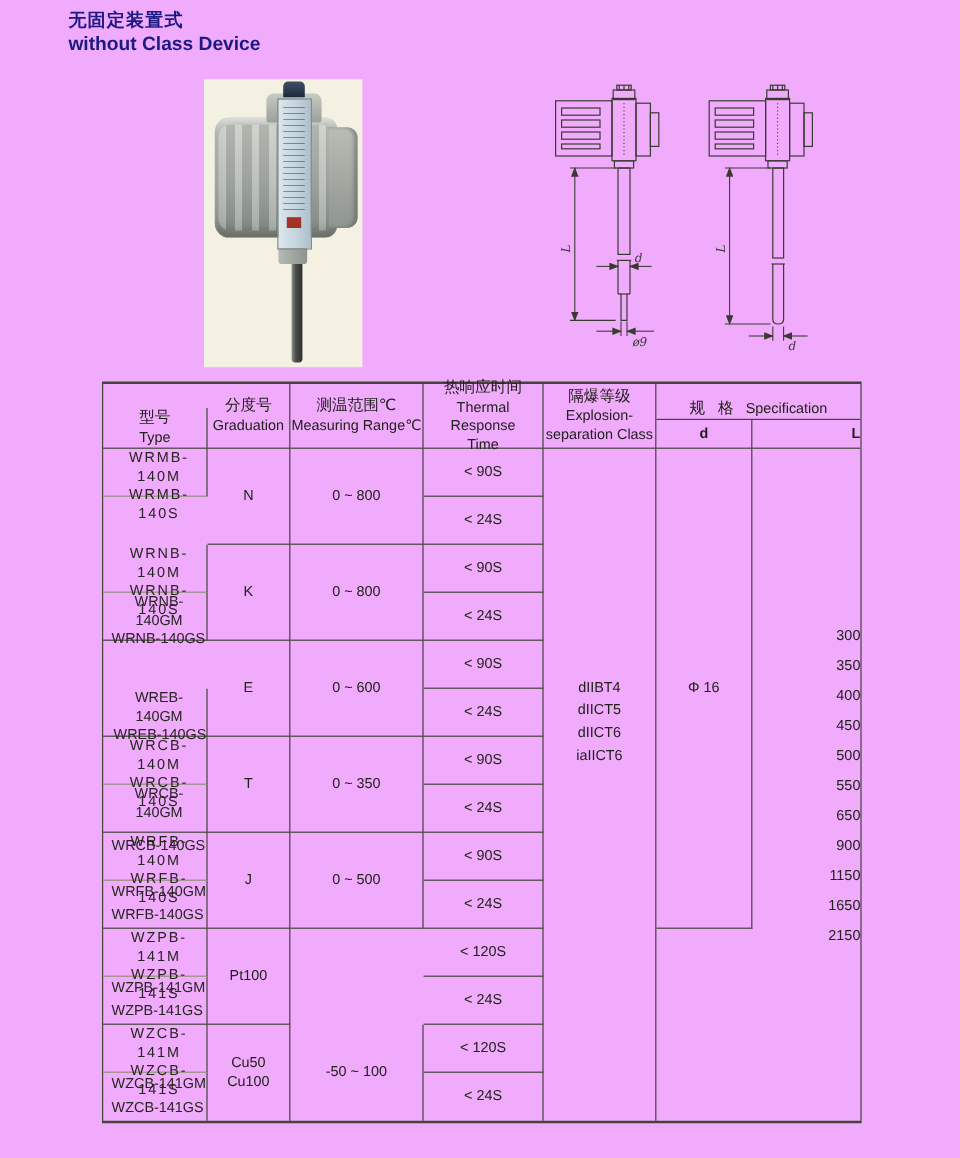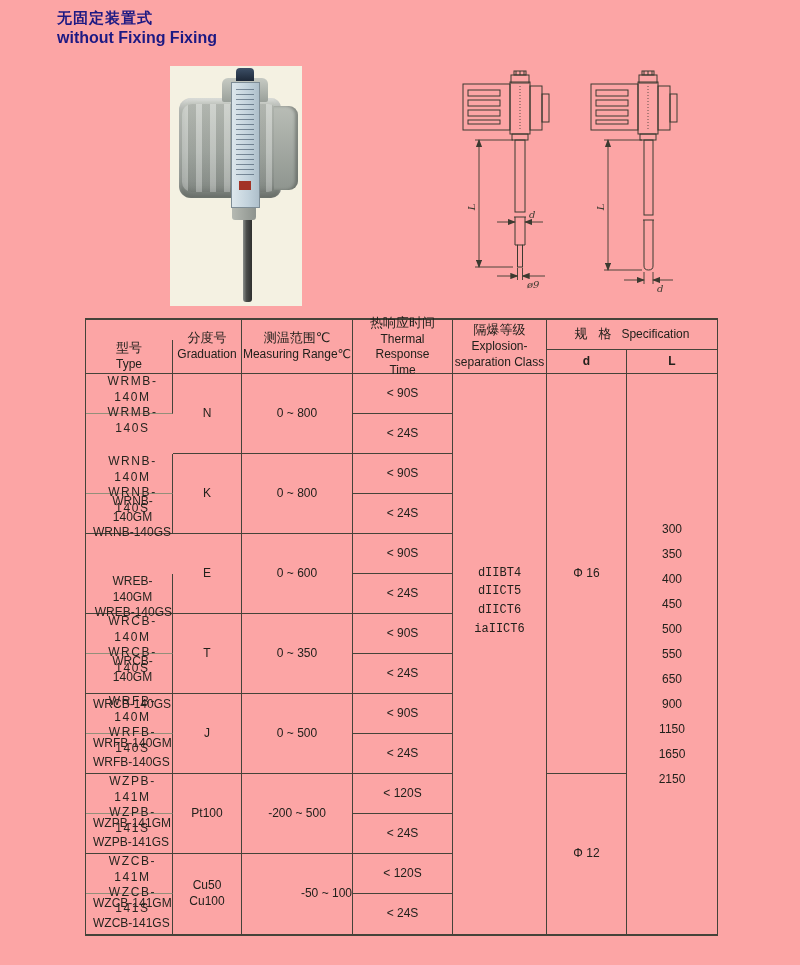--- a/index.html
+++ b/index.html
@@ -1,17 +1,17 @@
 <!DOCTYPE html>
 <html><head>
 <meta charset="utf-8">
 <style>
   html,body{margin:0;padding:0;}
   body{font-family:"Liberation Sans","DejaVu Sans",sans-serif;background:#fbf0d2;}
-  .page{position:relative;width:800px;height:965px;background:#fca5a5;overflow:hidden;color:#22211c;}
+  .page{position:relative;width:800px;height:965px;background:#f0abfc;overflow:hidden;color:#22211c;}
 
   
   .title{position:absolute;left:57px;top:8px;line-height:1.3;color:#1d1983;font-weight:bold;}
   .title .cn-t{font-size:15px;letter-spacing:1px;}
   .title .en-t{font-size:16px;}
 
   
   .photo{position:absolute;left:170px;top:66px;width:132px;height:240px;background:#f4f1e2;}
   .photo *{position:absolute;}
   .ph-rod{left:73px;top:150px;width:9px;height:86px;background:linear-gradient(90deg,#8a8e8a,#4a4c4a 40%,#2e2f2e);border-radius:0 0 3px 3px;}
@@ -29,42 +29,42 @@
   .drawing{position:absolute;}
   .drawing text{font-family:"DejaVu Serif",serif;font-style:italic;font-size:10px;fill:#3b3a30;}
 
   
   .spec-table{position:absolute;left:85px;top:318px;width:633px;box-sizing:border-box;
     border:1px solid #45433a;border-top-width:2px;border-bottom-width:2px;
     display:grid;grid-template-columns:87px 69px 111px 100px 94px 80px 90px;
     grid-template-rows:30px 24px repeat(14,40px);}
   .cell{display:flex;align-items:center;justify-content:center;box-sizing:border-box;
     border-right:1px solid #45433a;font-size:12px;text-align:center;flex-direction:column;line-height:1.3;}
-  .no-r{border-right:none;}
+  .no-r{border-right:none;align-items:flex-end;}
   .dark-b{border-bottom:1px solid #45433a;}
   .light-b{border-bottom:1px solid #948f7a;}
   .hdr .cn{font-size:13px;}
   .hdr .en{font-size:12px;}
   .spec-cn{white-space:pre;font-size:13px;margin-right:10px;}
   .spec-row{flex-direction:row;}
   .type-cell{align-items:flex-start;justify-content:space-around;padding-left:7px;}
   .model{font-size:12px;color:#26251f;}
   .model.sp{letter-spacing:1.6px;}
-  .exp-cell{padding-bottom:106px;line-height:1.55;font-family:Liberation Mono, monospace;}
+  .exp-cell{padding-bottom:106px;line-height:1.55;}
   .l-cell{line-height:25px;}
   .dl-hdr{font-weight:bold;font-size:12px;}
 </style>
 </head>
 <body>
 
 <div class="page">
 
   <div class="title">
     <div class="cn-t">无固定装置式</div>
-    <div class="en-t">without Fixing Fixing</div>
+    <div class="en-t">without Class Device</div>
   </div>
 
   <div class="photo">
     <div class="ph-rod"></div>
     <div class="ph-neck"></div>
     <div class="ph-body"></div>
     <div class="ph-facets"></div>
     <div class="ph-flange"></div>
     <div class="ph-cap"></div>
     <div class="ph-knob"></div>
@@ -299,64 +299,58 @@
       <div class="model sp">WZPB-141M</div>
       <div class="model sp">WZPB-141S</div>
     </div>
     <div class="cell type-cell dark-b" style="grid-area:14/1/15/2;">
       <div class="model">WZPB-141GM</div>
       <div class="model">WZPB-141GS</div>
     </div>
     <div class="cell dark-b" style="grid-area:13/2/15/3;">
         <span>Pt100</span>
       </div>
-    <div class="cell dark-b" style="grid-area:13/3/15/4;">
-        <span>-200 ~ 500</span>
-      </div>
     <div class="cell dark-b" style="grid-area:13/4/14/5;">
         <span>&lt; 120S</span>
       </div>
     <div class="cell dark-b" style="grid-area:14/4/15/5;">
         <span>&lt; 24S</span>
       </div>
 
     <div class="cell type-cell light-b" style="grid-area:15/1/16/2;">
       <div class="model sp">WZCB-141M</div>
       <div class="model sp">WZCB-141S</div>
     </div>
     <div class="cell type-cell" style="grid-area:16/1/17/2;">
       <div class="model">WZCB-141GM</div>
       <div class="model">WZCB-141GS</div>
     </div>
     <div class="cell" style="grid-area:15/2/17/3;text-align:right;">
       <span>Cu50</span>
       <span>Cu100</span>
     </div>
-    <div class="cell" style="grid-area:15/3/17/4;align-items:flex-end;">
+    <div class="cell" style="grid-area:15/3/17/4;">
         <span>-50 ~ 100</span>
       </div>
     <div class="cell dark-b" style="grid-area:15/4/16/5;">
         <span>&lt; 120S</span>
       </div>
     <div class="cell" style="grid-area:16/4/17/5;">
         <span>&lt; 24S</span>
       </div>
 
     <div class="cell exp-cell" style="grid-area:3/5/17/6;">
       <div>dIIBT4</div>
       <div>dIICT5</div>
       <div>dIICT6</div>
       <div>iaIICT6</div>
     </div>
 
     <div class="cell dark-b" style="grid-area:3/6/13/7;">
       <span>Φ 16</span>
-    </div>
-    <div class="cell" style="grid-area:13/6/17/7;">
-      <span>Φ 12</span>
     </div>
 
     <div class="cell l-cell no-r" style="grid-area:3/7/17/8;">
       <div>300</div>
       <div>350</div>
       <div>400</div>
       <div>450</div>
       <div>500</div>
       <div>550</div>
       <div>650</div>

